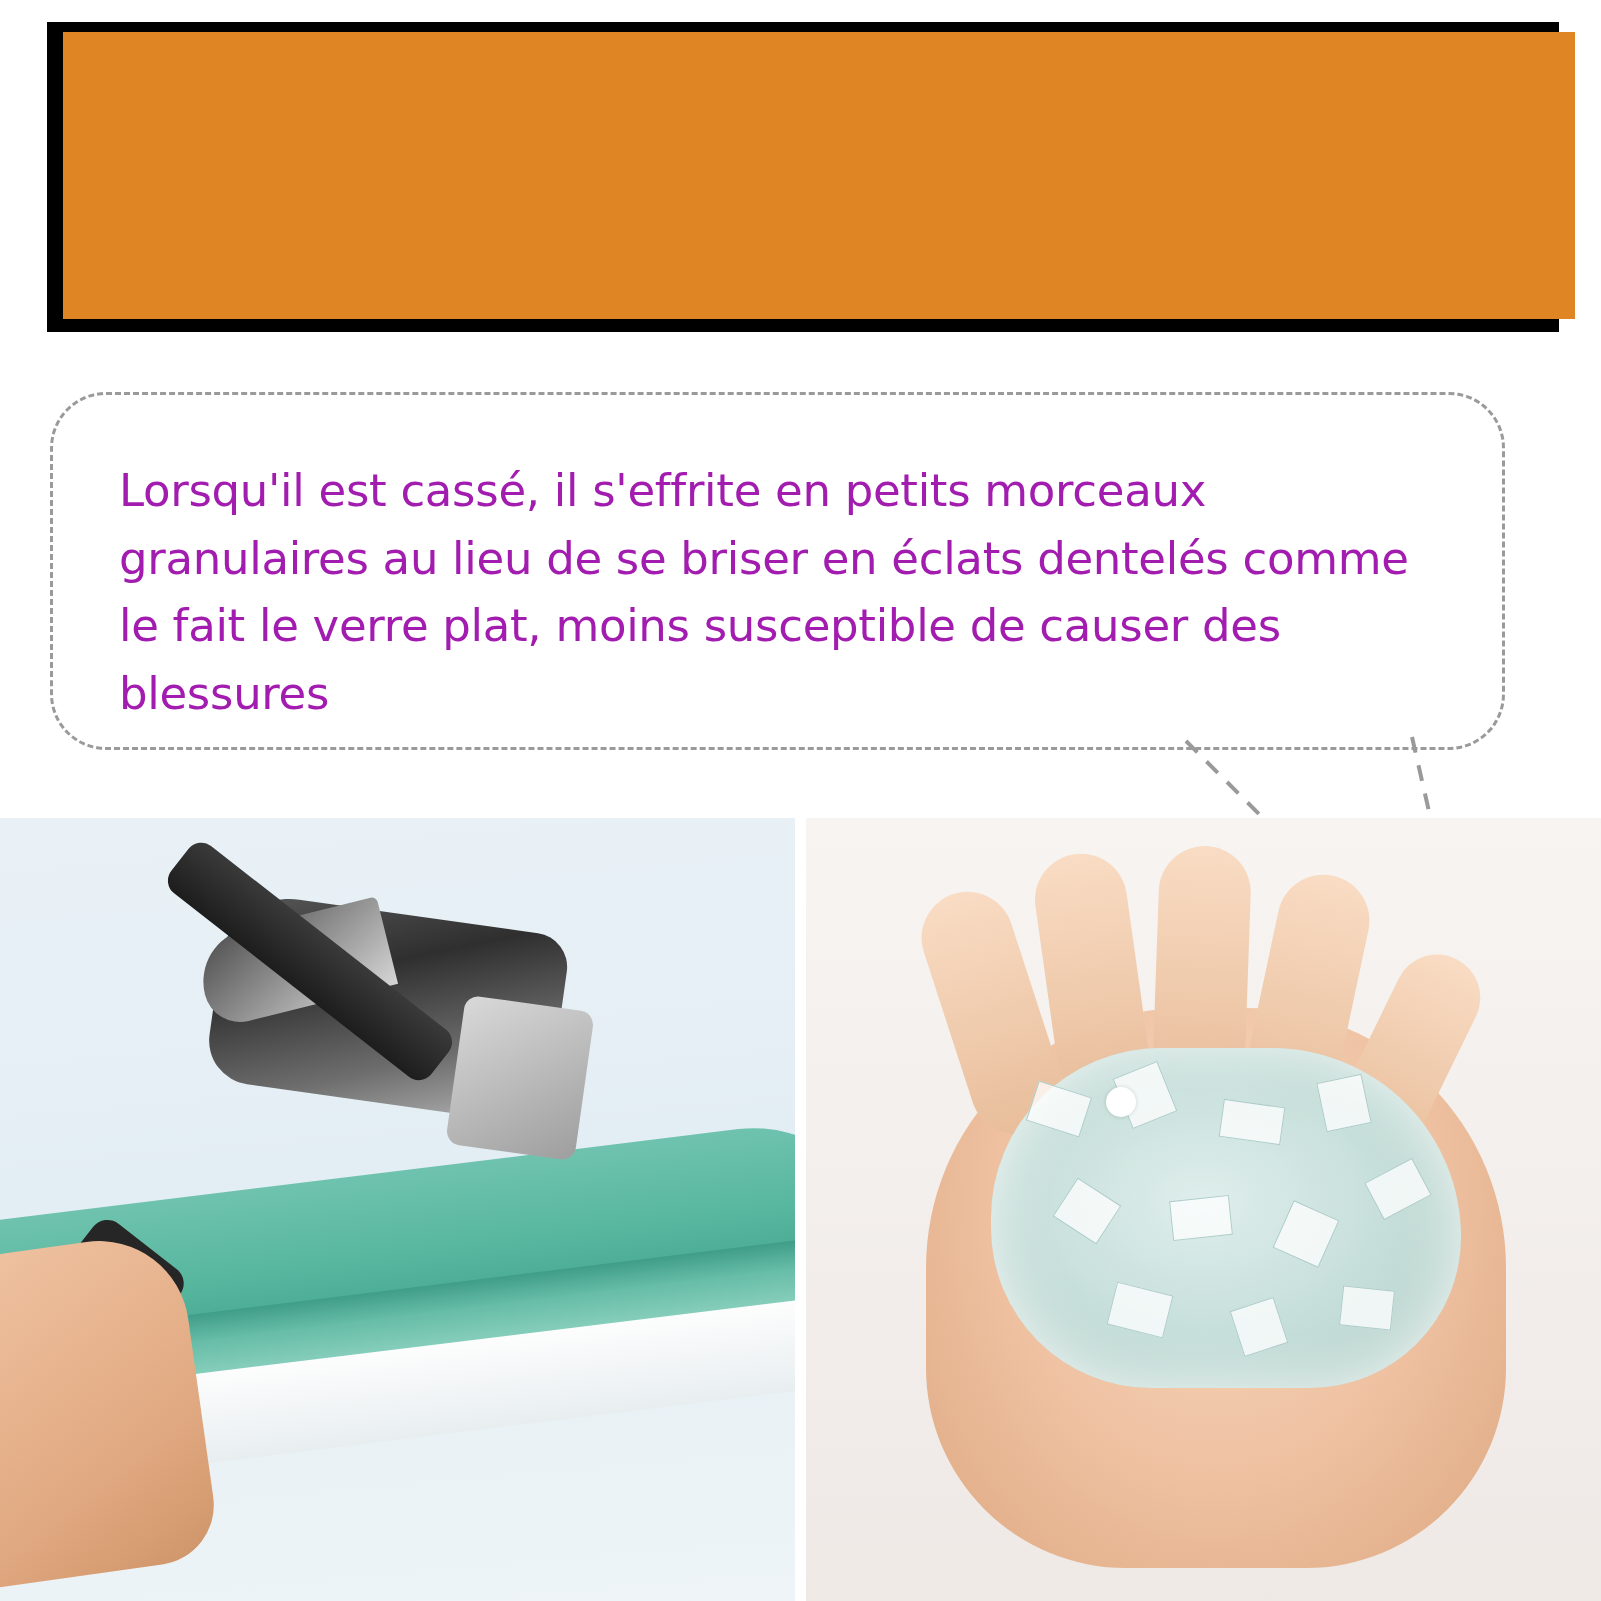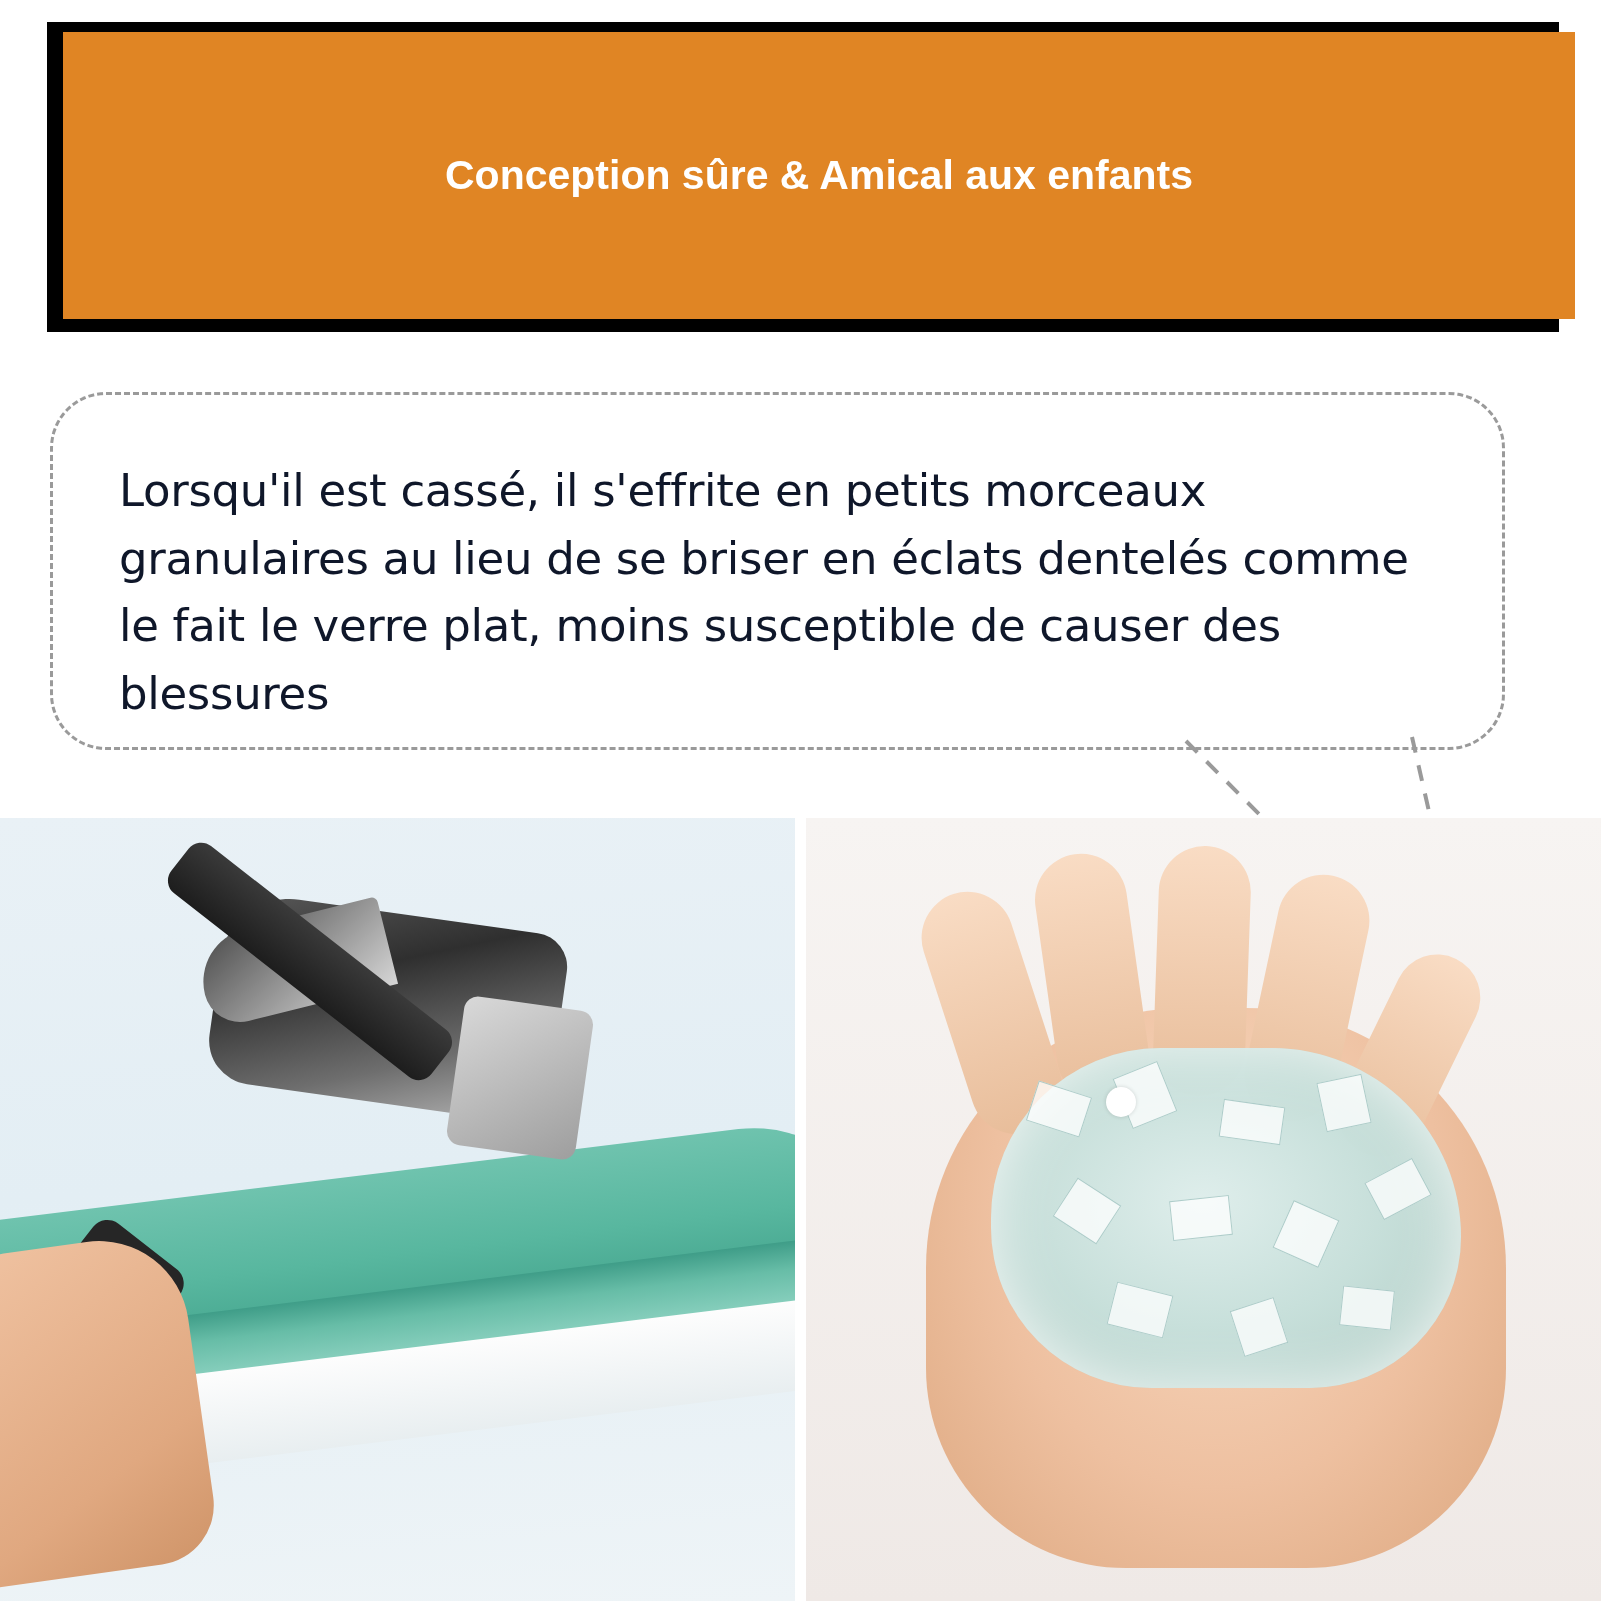--- a/index.html
+++ b/index.html
@@ -72,21 +72,21 @@
     border: 3px dashed #9a9a9a;
     border-radius: 56px;
     box-sizing: border-box;
     background: #ffffff;
   }
   .bubble-text {
     position: absolute;
     left: 66px;
     top: 62px;
     width: 1320px;
-    color: #0f172a;
+    color: #a21caf;
     font-size: 45px;
     line-height: 1.50;
     font-family: "DejaVu Sans", sans-serif;
     font-weight: 400;
     letter-spacing: -0.3px;
   }
   .bubble-tail {
     position: absolute;
     left: 1180px;
     top: 735px;
@@ -256,21 +256,20 @@
     border-radius: 50%;
     box-shadow: 0 0 4px rgba(0,0,0,0.15);
   }
 </style>
 </head>
 <body>
 
 <div class="banner-wrap">
   <div class="banner-shadow"></div>
   <div class="banner">
-    <h2 class="banner-subtitle">Conception sûre &amp; Amical aux enfants</h2>
   </div>
 </div>
 
 <div class="bubble">
   <div class="bubble-text">Lorsqu'il est cassé, il s'effrite en petits morceaux granulaires au lieu de se briser en éclats dentelés comme le fait le verre plat, moins susceptible de causer des blessures</div>
 </div>
 <svg class="bubble-tail" viewBox="0 0 330 330">
   <line x1="6" y1="6" x2="300" y2="300" stroke="#9a9a9a" stroke-width="4" stroke-dasharray="16 13"></line>
   <line x1="232" y1="2" x2="300" y2="300" stroke="#9a9a9a" stroke-width="4" stroke-dasharray="16 13"></line>
 </svg>

